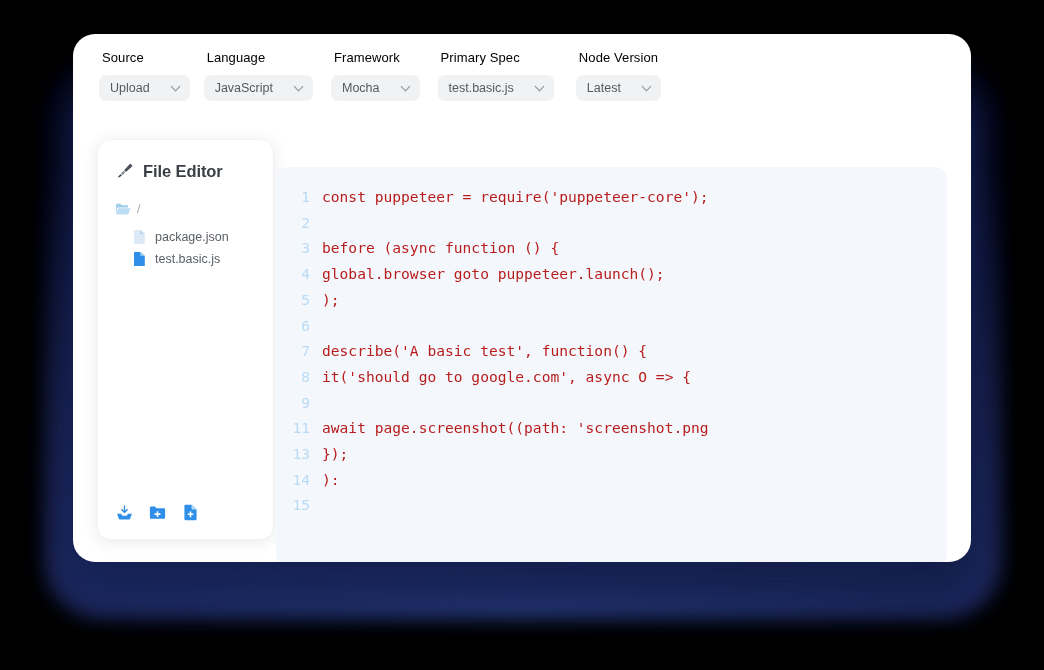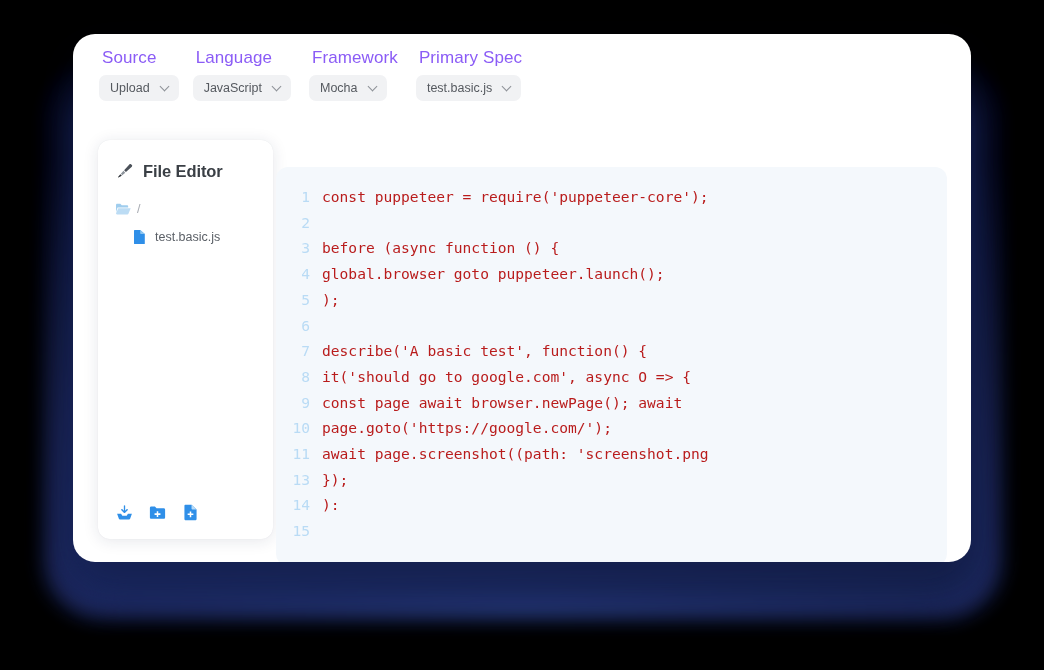--- a/index.html
+++ b/index.html
@@ -65,32 +65,32 @@
     display: flex;
     align-items: flex-start;
     gap: 0;
   }
   .toolbar-field {
     display: flex;
     flex-direction: column;
     align-items: flex-start;
   }
   .toolbar-label {
-    font-size: 17px;
-    color: #8b5cf6;
+    font-size: 13px;
+    color: #000000;
     letter-spacing: 0.1px;
     line-height: 16px;
     margin-bottom: 9px;
     padding-left: 3px;
     white-space: nowrap;
   }
   .toolbar-pill {
     display: inline-flex;
     align-items: center;
-    gap: 11px;
+    gap: 22px;
     background: #f1f2f4;
     border: none;
     border-radius: 7px;
     height: 26px;
     padding: 0 11px;
     font-family: "Liberation Sans", sans-serif;
     font-size: 12.5px;
     color: #55595f;
     cursor: pointer;
     white-space: nowrap;
@@ -245,20 +245,27 @@
             <span class="chev"></span>
           </button>
         </div>
         <div class="toolbar-field" style="margin-right: 22px;">
           <div class="toolbar-label">Primary Spec</div>
           <button class="toolbar-pill">
             <span>test.basic.js</span>
             <span class="chev"></span>
           </button>
         </div>
+        <div class="toolbar-field">
+          <div class="toolbar-label">Node Version</div>
+          <button class="toolbar-pill">
+            <span>Latest</span>
+            <span class="chev"></span>
+          </button>
+        </div>
       </div>
 
     <div id="body-row">
 
       <div id="sidebar">
 
         <div id="sidebar-head">
           <span>
             <svg class="brush-icon" viewBox="0 0 20 20">
               <path d="M16.8 2.4c-.5-.5-1.2-.4-1.7.1L9.6 8.6l1.9 1.9 6.2-5.6c.5-.4.6-1.2.1-1.7l-1-.8z" fill="#4b5159"></path>
@@ -273,20 +280,29 @@
           <div class="tree-root">
             <span>
               <svg class="folder-ico" viewBox="0 0 18 15">
                 <path d="M1 3.2c0-.7.5-1.2 1.2-1.2h3.4l1.5 1.6h5.7c.7 0 1.2.5 1.2 1.2v1.1H2.6L1 10.9V3.2z" fill="#9fcdee"></path>
                 <path d="M3.4 6.6h13.3l-2.4 6c-.2.5-.6.8-1.1.8H2.1c-.8 0-1.3-.8-1-1.5l2.3-5.3z" fill="#bcdcf4"></path>
               </svg>
             </span>
             <span class="tree-root-label">/</span>
           </div>
 
+          <div class="tree-file">
+            <span>
+              <svg class="fi" viewBox="0 0 13 16">
+                <path d="M1 1.6c0-.4.3-.7.7-.7h5.5L11.8 5v9.4c0 .4-.3.7-.7.7H1.7c-.4 0-.7-.3-.7-.7V1.6z" fill="#dceaf7"></path>
+                <path d="M7.2.9L11.8 5H7.9c-.4 0-.7-.3-.7-.7V.9z" fill="#b9d6ef"></path>
+              </svg>
+            </span>
+            <span class="tree-file-label">package.json</span>
+          </div>
 
           <div class="tree-file">
             <span>
               <svg class="fi" viewBox="0 0 13 16">
                 <path d="M1 1.6c0-.4.3-.7.7-.7h5.5L11.8 5v9.4c0 .4-.3.7-.7.7H1.7c-.4 0-.7-.3-.7-.7V1.6z" fill="#2f8fe8"></path>
                 <path d="M7.2.9L11.8 5H7.9c-.4 0-.7-.3-.7-.7V.9z" fill="#8fc6ef"></path>
               </svg>
             </span>
             <span class="tree-file-label">test.basic.js</span>
           </div>
@@ -319,22 +335,21 @@
       <div id="code-panel">
         <div id="code-lines">
             <div class="cline"><span class="lnum">1</span><span class="ltext">const puppeteer = require('puppeteer-core');</span></div>
             <div class="cline"><span class="lnum">2</span><span class="ltext"></span></div>
             <div class="cline"><span class="lnum">3</span><span class="ltext">before (async function () {</span></div>
             <div class="cline"><span class="lnum">4</span><span class="ltext">global.browser goto puppeteer.launch();</span></div>
             <div class="cline"><span class="lnum">5</span><span class="ltext">);</span></div>
             <div class="cline"><span class="lnum">6</span><span class="ltext"></span></div>
             <div class="cline"><span class="lnum">7</span><span class="ltext">describe('A basic test', function() {</span></div>
             <div class="cline"><span class="lnum">8</span><span class="ltext">it('should go to google.com', async O =&gt; {</span></div>
-            <div class="cline"><span class="lnum">9</span><span class="ltext">const page await browser.newPage(); await</span></div>
-            <div class="cline"><span class="lnum">10</span><span class="ltext">page.goto('https://google.com/');</span></div>
+            <div class="cline"><span class="lnum">9</span></div>
             <div class="cline"><span class="lnum">11</span><span class="ltext">await page.screenshot((path: 'screenshot.png</span></div>
             <div class="cline"><span class="lnum">13</span><span class="ltext">});</span></div>
             <div class="cline"><span class="lnum">14</span><span class="ltext">):</span></div>
             <div class="cline"><span class="lnum">15</span><span class="ltext"></span></div>
           </div>
       </div>
 
     </div>
   </div>
 </div>

